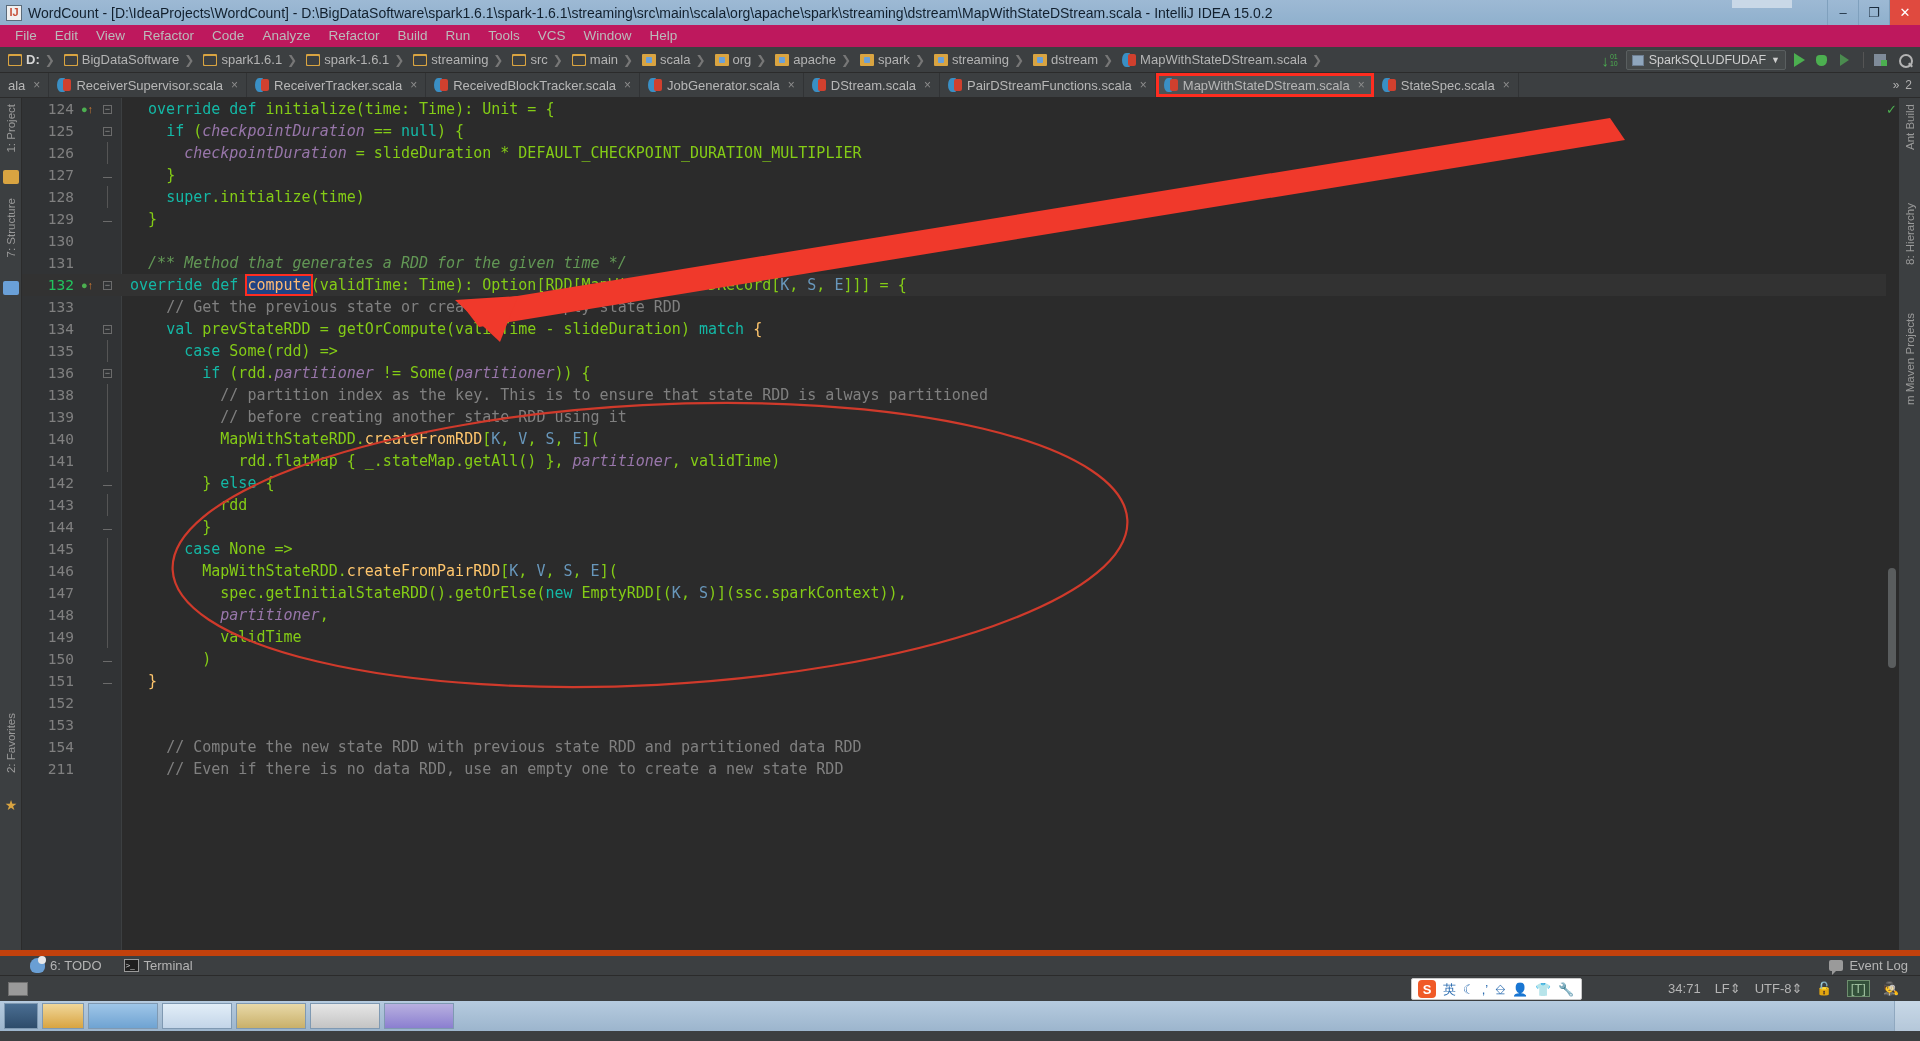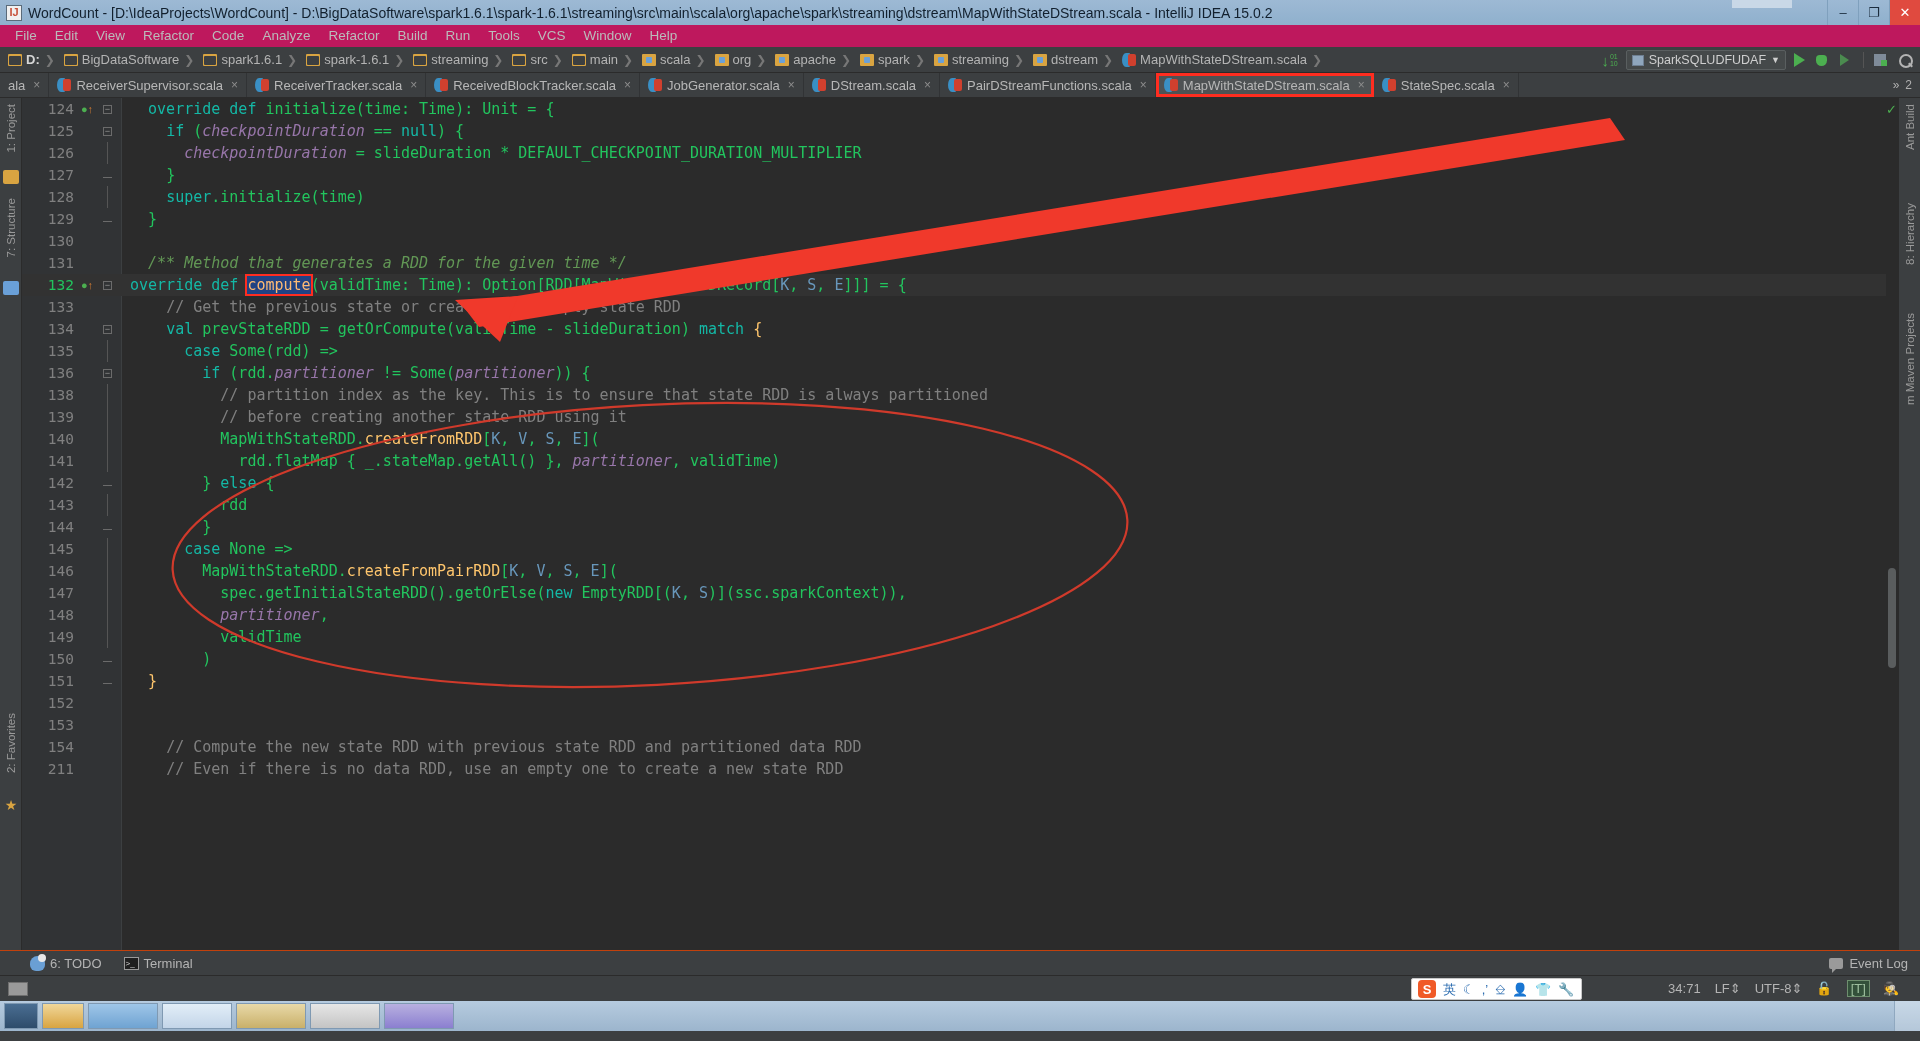--- a/index.html
+++ b/index.html
@@ -178,40 +178,40 @@
   .crow.cur { background: #323232; }
   .crow.cur .lnum { color: #22c55e; }
 
   
   .kw { color: #14b8a6; }
   .cmt { color: #808080; }
   .doc { color: #629755; font-style: italic; }
   .fld { color: #9876aa; font-style: italic; }
   .typ { color: #6897bb; }
   .fn { color: #ffc66d; }
-  .plain { color: #22c55e; }
+  .plain { color: #84cc16; }
   .bracehl { color: #ffc66d; }
   .hl-box { outline: 2px solid #ff2d20; background: #214283; color:#fdba74; }
 
   .scrollbar-v {
     position: absolute; right: 0; top: 0; bottom: 0; width: 12px; background: #2b2b2b;
   }
   .scroll-thumb {
     position: absolute; right: 2px; width: 8px; background: #5a5d5e; border-radius: 4px;
   }
   .marker-ok { position:absolute; right: 1px; top: 4px; color: #4caf50; font-size: 13px; }
 
   
   .overlay { position: absolute; left: 0; top: 0; width: 1920px; height: 1041px; pointer-events: none; z-index: 30; }
 
   
   .botbar {
     height: 25px; background: #3c3f41; display: flex; align-items: center;
     font-size: 13px; color: #b4b4b4; padding-left: 30px; gap: 22px;
-    border-top: 1px solid #c2410c; position: relative;
+    border-top: 6px solid #c2410c; position: relative;
   }
   .botitem { display: flex; align-items: center; gap: 5px; }
   .ico-todo { width:15px;height:15px; background:#6a9fd4; border-radius:50% 50% 40% 40%; position:relative;}
   .ico-todo::after{content:"";position:absolute;left:8px;top:-2px;width:8px;height:8px;background:#e8e8e8;border-radius:50%;}
   .ico-term { width:15px;height:13px;background:#1f1f1f;border:1px solid #9a9a9a; color:#dcdcdc; font-size:8px; line-height:11px; padding-left:1px;}
   .eventlog { position:absolute; right: 12px; display:flex; align-items:center; gap:6px; }
   .ico-chat { width:14px;height:11px;background:#9a9a9a;border-radius:2px;position:relative;}
   .ico-chat::after{content:"";position:absolute;left:3px;top:11px;border-left:4px solid #9a9a9a;border-bottom:4px solid transparent;}
 
   

